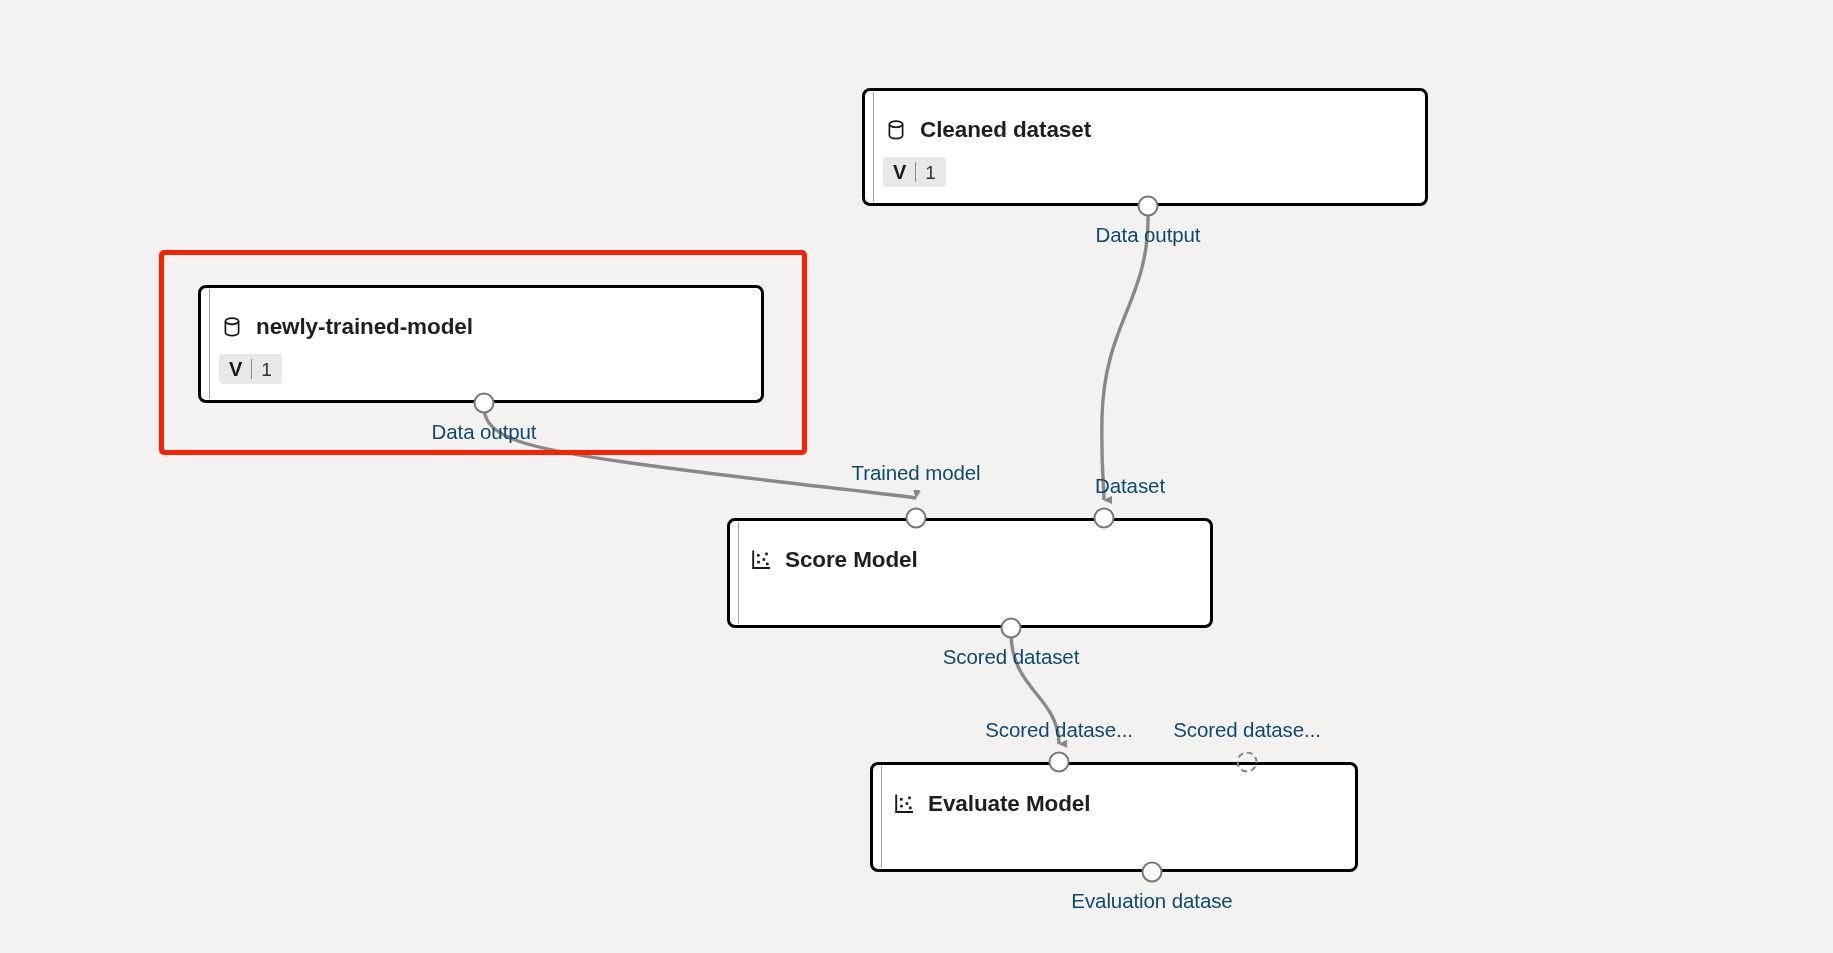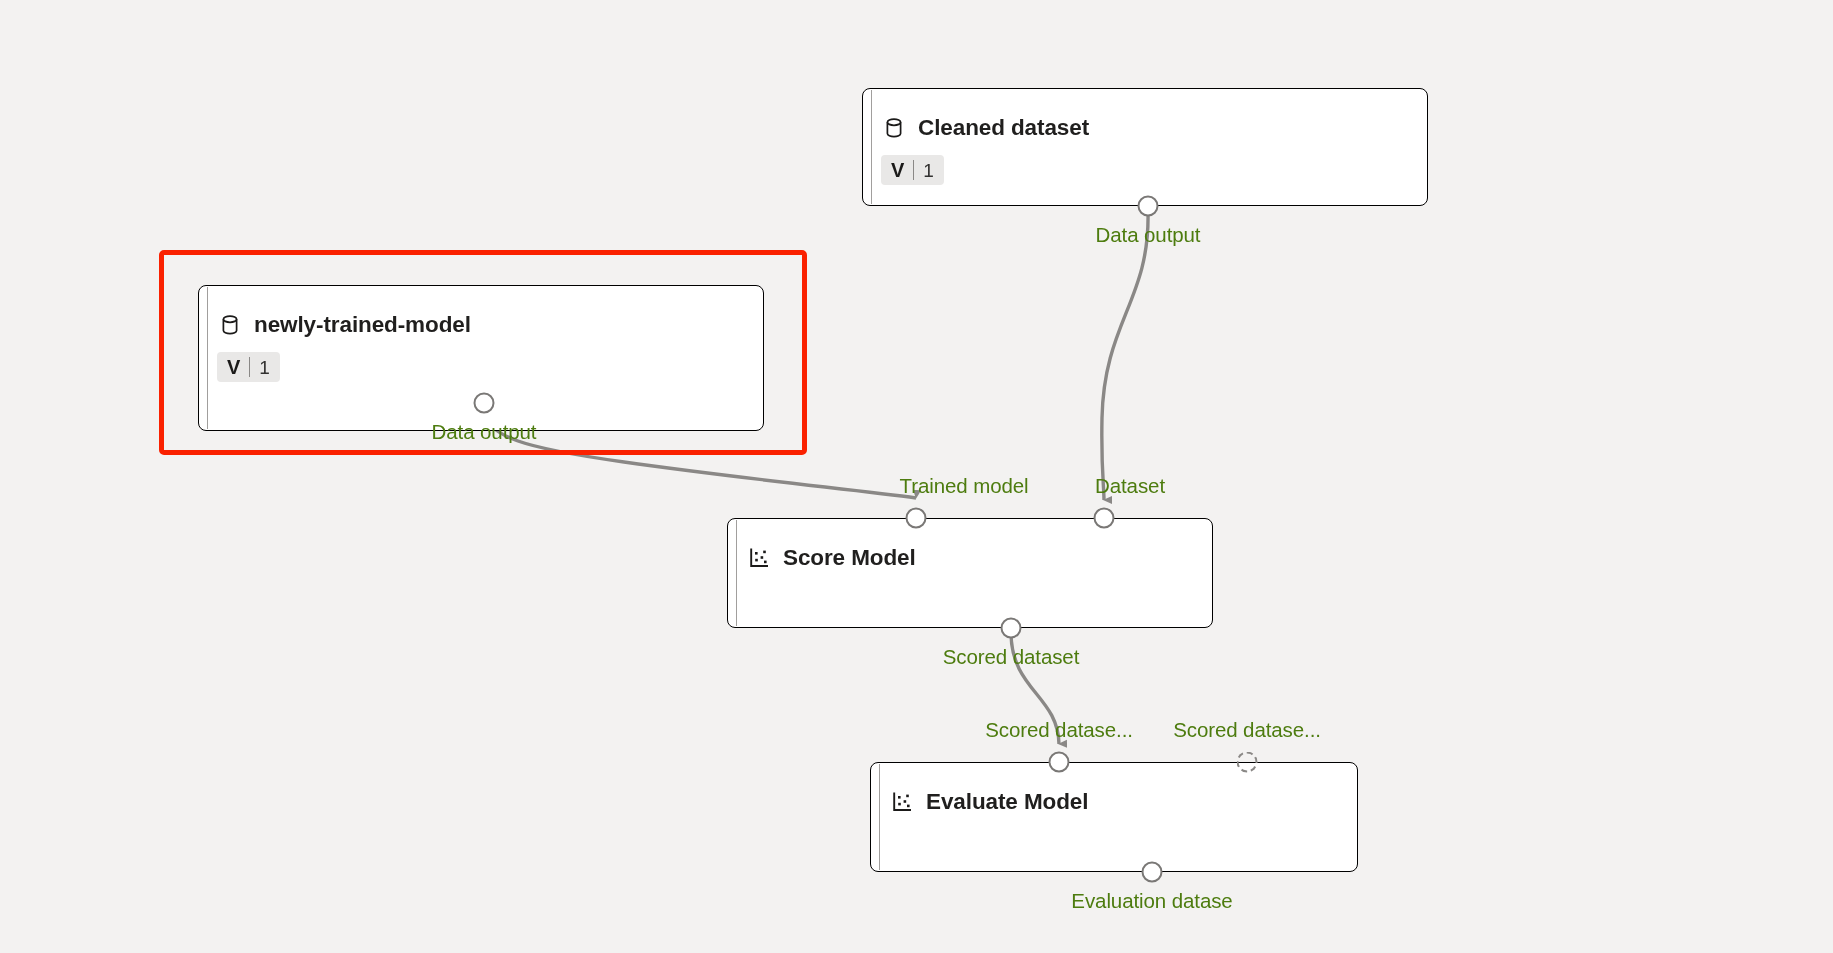--- a/index.html
+++ b/index.html
@@ -25,21 +25,21 @@
     top: 0;
     width: 1833px;
     height: 953px;
     pointer-events: none;
   }
 
   
   .node {
     position: absolute;
     background: #ffffff;
-    border: 1px solid #000000;
+    border: 3px solid #000000;
     border-radius: 8px;
     box-sizing: border-box;
     z-index: 3;
   }
   .node-accent {
     position: absolute;
     left: 8px;
     top: 1px;
     bottom: 1px;
     width: 1px;
@@ -116,21 +116,21 @@
     border-style: dashed;
     background: transparent;
     border-color: #8a8886;
     border-width: 2px;
   }
 
   
   .port-label {
     position: absolute;
     font-size: 20.5px;
-    color: #4d7c0f;
+    color: #0c4a6e;
     white-space: nowrap;
     transform: translateX(-50%);
     z-index: 4;
     letter-spacing: -0.1px;
   }
 
   
   .selection-ring {
     position: absolute;
     border: 5px solid #fa2100;
@@ -171,21 +171,21 @@
     </div>
     <div class="version-badge">
       <span class="v-letter">V</span>
       <span class="v-sep"></span>
       <span class="v-num">1</span>
     </div>
   </div>
   <div class="port" style="left:1148px; top:206px;"></div>
   <div class="port-label" style="left:1148px; top:223px;">Data output</div>
 
-  <div class="node" style="left:198px; top:285px; width:566px; height:146px;">
+  <div class="node" style="left:198px; top:285px; width:566px; height:118px;">
     <div class="node-accent"></div>
     <div class="node-title-row">
       <span class="icon-wrap">
         <svg viewBox="0 0 26 26" width="26" height="26">
           <ellipse cx="13" cy="7.2" rx="6.6" ry="3.1" fill="none" stroke="#1b1a19" stroke-width="1.7"></ellipse>
           <path d="M 6.4 7.2 L 6.4 18.6 C 6.4 20.3 9.4 21.7 13 21.7 C 16.6 21.7 19.6 20.3 19.6 18.6 L 19.6 7.2" fill="none" stroke="#1b1a19" stroke-width="1.7"></path>
         </svg>
       </span>
       <span class="node-title">newly-trained-model</span>
     </div>
@@ -208,21 +208,21 @@
           <rect x="14.6" y="11.2" width="2.6" height="2.6" fill="#1b1a19"></rect>
           <rect x="18.0" y="15.6" width="2.6" height="2.6" fill="#1b1a19"></rect>
           <rect x="9.0" y="7.0" width="2.6" height="2.6" fill="#1b1a19"></rect>
           <rect x="17.2" y="5.6" width="2.6" height="2.6" fill="#1b1a19"></rect>
         </svg>
       </span>
       <span class="node-title">Score Model</span>
     </div>
   </div>
   <div class="port" style="left:916px; top:518px;"></div>
-  <div class="port-label" style="left:916px; top:474px;margin-left:48px;">Trained model</div>
+  <div class="port-label" style="left:916px; top:461px;">Trained model</div>
   <div class="port" style="left:1104px; top:518px;"></div>
   <div class="port-label" style="left:1104px; top:474px;margin-left:26px;">Dataset</div>
   <div class="port" style="left:1011px; top:628px;"></div>
   <div class="port-label" style="left:1011px; top:645px;">Scored dataset</div>
 
   <div class="node" style="left:870px; top:762px; width:488px; height:110px;">
     <div class="node-accent"></div>
     <div class="node-title-row">
       <span class="icon-wrap">
         <svg viewBox="0 0 26 26" width="26" height="26">

